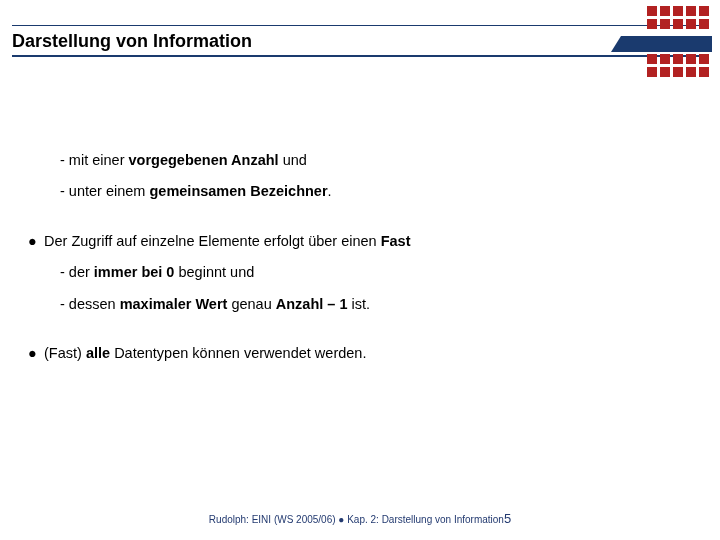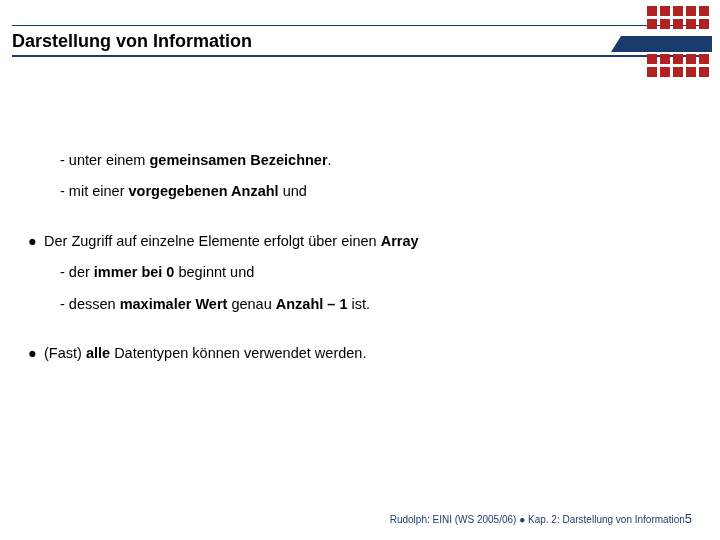--- a/index.html
+++ b/index.html
@@ -21,21 +21,21 @@
   .subtitle { position: absolute; left: 28px; top: 93px; font-size: 18px; font-weight: bold; }
 
   .content { position: absolute; left: 28px; right: 28px; top: 138px; font-size: 14.5px; line-height: 1.2; }
   .lvl1 { margin-top: 0; margin-bottom: 14px; }
   .lvl2 { margin-left: 32px; margin-top: 14px; margin-bottom: 14px; }
   .spacer { height: 18px; }
 
   .b { font-weight: bold; }
   .u { text-decoration: underline; }
 
-  .footer { position: absolute; left: 28px; right: 28px; bottom: 14px; display: flex; justify-content: flex-end; align-items: baseline; font-size: 10px; color: #233a70; margin-top: 24px; }
+  .footer { position: absolute; left: 28px; right: 28px; bottom: 14px; display: flex; justify-content: center; align-items: baseline; font-size: 10px; color: #233a70; margin-top: 24px; }
   .page-no { font-size: 13px; color: #233a70; }
 
   .bullet { display: inline-block; width: 12px; }
 </style>
 </head>
 <body>
 
 <div class="slide">
 
   <div class="header-bar">
@@ -71,32 +71,32 @@
         <div class="g"></div>
         <div class="g"></div>
     </div>
   </div>
 
 
   <div class="content">
 
 
     <div class="lvl2">
-      <span>- unter einem </span><span class="b">gemeinsamen Bezeichner</span><span>.</span>
+      <span>- mit einer </span><span class="b">vorgegebenen Anzahl</span><span> und</span>
     </div>
 
     <div class="lvl2">
-      <span>- mit einer </span><span class="b">vorgegebenen Anzahl</span><span> und</span>
+      <span>- unter einem </span><span class="b">gemeinsamen Bezeichner</span><span>.</span>
     </div>
 
     <div class="spacer"></div>
 
     <div class="lvl1">
       <span class="bullet">●</span>
-      <span>Der Zugriff auf einzelne Elemente erfolgt über einen </span><span class="b">Array</span>
+      <span>Der Zugriff auf einzelne Elemente erfolgt über einen </span><span class="b">Fast</span>
     </div>
 
     <div class="lvl2">
       <span>- der </span><span class="b">immer bei 0</span><span> beginnt und</span>
     </div>
 
     <div class="lvl2">
       <span>- dessen </span><span class="b">maximaler Wert</span><span> genau </span><span class="b">Anzahl – 1</span><span> ist.</span>
     </div>
 

